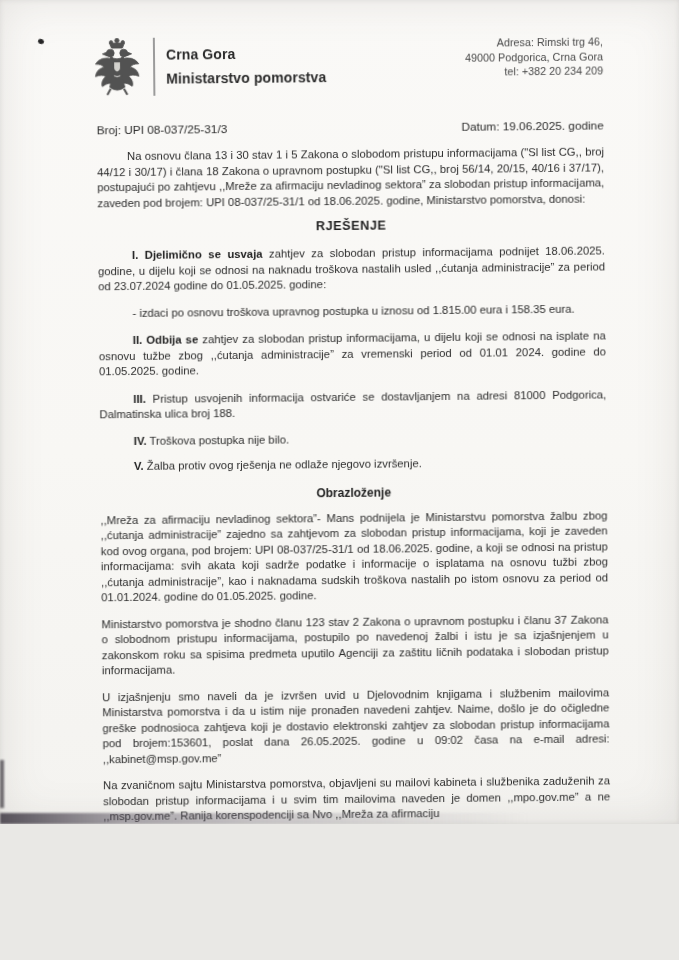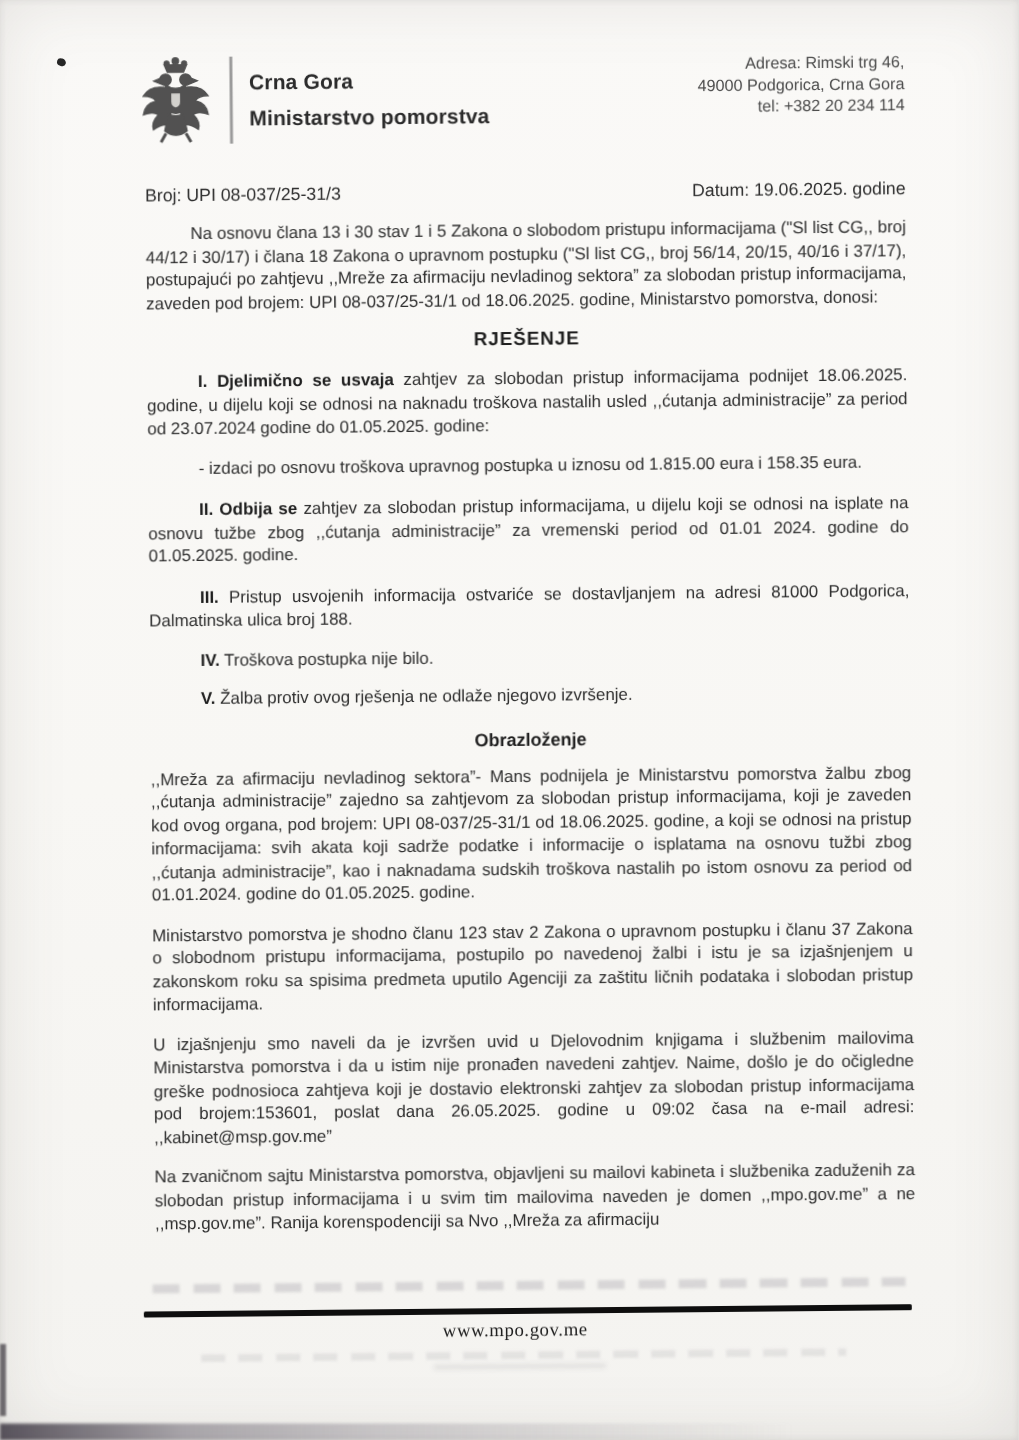--- a/index.html
+++ b/index.html
@@ -1,17 +1,17 @@
 <!DOCTYPE html>
 <html lang="me"><head>
 <meta charset="utf-8">
 <style>
   html,body{margin:0;padding:0;background:#e9e8e5;}
   .page{
-    position:relative;width:679px;height:960px;overflow:hidden;
+    position:relative;width:679px;height:824px;overflow:hidden;
     background:linear-gradient(180deg,#faf9f7 0%,#f8f7f4 55%,#f4f3f0 100%);
     box-shadow:inset 0 0 46px rgba(90,85,78,.13), inset 0 0 5px rgba(70,70,70,.12);
     font-family:"Liberation Sans","DejaVu Sans",sans-serif;
   }
   .scan{
     position:absolute;inset:0;
     transform:rotate(-0.55deg);transform-origin:340px 470px;
     filter:blur(0.2px);
   }
   .content{padding:34px 72px 0 100px;}
@@ -77,21 +77,21 @@
           </svg>
           <div class="vdiv"></div>
           <div class="org">
             <div>Crna Gora</div>
             <div>Ministarstvo pomorstva</div>
           </div>
         </div>
         <div class="addr">
           <div>Adresa: Rimski trg 46,</div>
           <div>49000 Podgorica, Crna Gora</div>
-          <div>tel: +382 20 234 114</div>
+          <div>tel: +382 20 234 209</div>
         </div>
       </div>
 
       <div class="meta">
         <span>Broj: UPI 08-037/25-31/3</span>
         <span>Datum: 19.06.2025. godine</span>
       </div>
 
       <p class="bt intro">Na osnovu člana 13 i 30 stav 1 i 5 Zakona o slobodom pristupu informacijama ("Sl list CG,, broj 44/12 i 30/17) i člana 18 Zakona o upravnom postupku ("Sl list CG,, broj 56/14, 20/15, 40/16 i 37/17), postupajući po zahtjevu ,,Mreže za afirmaciju nevladinog sektora” za slobodan pristup informacijama, zaveden pod brojem: UPI 08-037/25-31/1 od 18.06.2025. godine, Ministarstvo pomorstva, donosi:</p>
 

